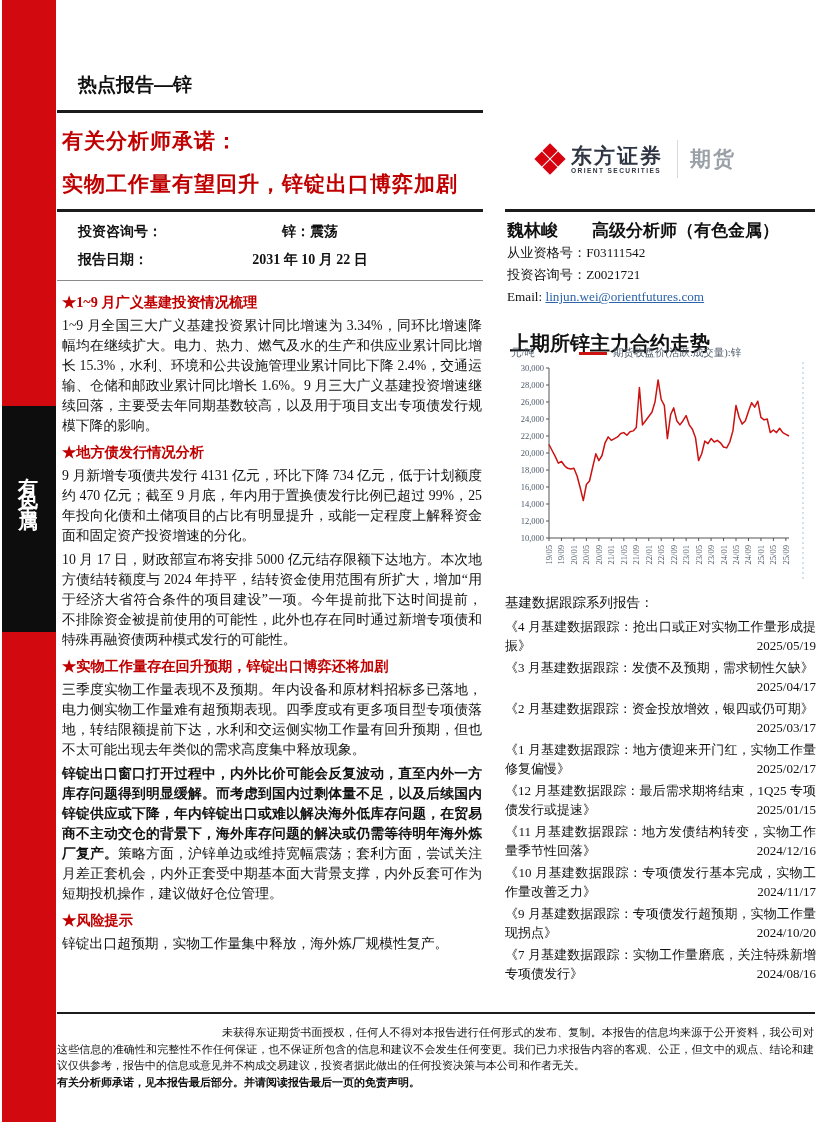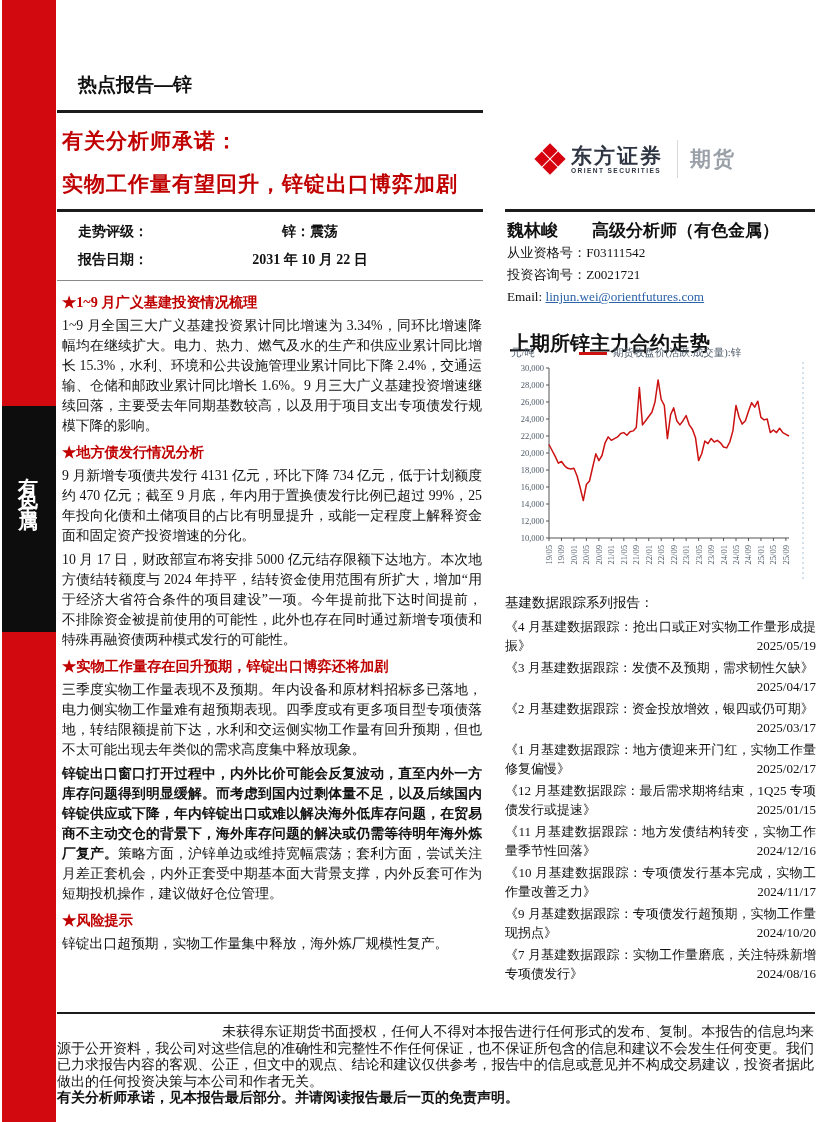--- a/index.html
+++ b/index.html
@@ -49,21 +49,21 @@
   .chart-head{display:flex;align-items:center;font-size:10.5px;color:#4d5a68;height:18px;margin-left:8px;}
   .legend-wrap{display:flex;align-items:center;margin-left:44px;}
   .legend-line{display:inline-block;width:28px;border-top:3px solid #cc1111;margin-right:6px;}
   .tick{font-family:"Liberation Serif",serif;font-size:8.5px;fill:#4d5a68;}
   
   .reports{position:absolute;left:505px;top:594px;width:311px;}
   .reports-h{font-size:13.5px;margin:0 0 5px 0;}
   .report{display:flow-root;font-size:13px;line-height:19px;text-align:justify;margin:0 0 3px 0;}
   .rdate{float:right;}
   
-  .disclaimer{position:absolute;left:57px;top:1024px;width:757px;font-size:14px;line-height:16.5px;text-align:justify;}
+  .disclaimer{position:absolute;left:57px;top:1024px;width:757px;font-size:11px;line-height:16.5px;text-align:justify;}
   .disclaimer .p1{margin:0;text-indent:165px;}
   .disclaimer .p2{margin:0;font-weight:bold;}
 </style>
 </head>
 <body>
 
 <div class="page">
 
   <div class="strip red-top"></div>
   <div class="strip black">
@@ -88,21 +88,21 @@
       </g>
     </svg>
     <div class="logo-text">
       <div class="logo-cn">东方证券</div>
       <div class="logo-en">ORIENT SECURITIES</div>
     </div>
     <div class="logo-div"></div>
     <div class="logo-unit">期货</div>
   </div>
 
-  <div class="meta-label r1">走势评级：</div>
+  <div class="meta-label r1">投资咨询号：</div>
   <div class="meta-value r1">锌：震荡</div>
   <div class="meta-label r2">报告日期：</div>
   <div class="meta-value r2">2031 年 10 月 22 日</div>
   <div class="rule thin"></div>
 
   <div class="left-col">
     <p class="sec-h">★1~9 月广义基建投资情况梳理</p>
     <p class="body-p">1~9 月全国三大广义基建投资累计同比增速为 3.34%，同环比增速降幅均在继续扩大。电力、热力、燃气及水的生产和供应业累计同比增长 15.3%，水利、环境和公共设施管理业累计同比下降 2.4%，交通运输、仓储和邮政业累计同比增长 1.6%。9 月三大广义基建投资增速继续回落，主要受去年同期基数较高，以及用于项目支出专项债发行规模下降的影响。</p>
     <p class="sec-h">★地方债发行情况分析</p>
     <p class="body-p">9 月新增专项债共发行 4131 亿元，环比下降 734 亿元，低于计划额度约 470 亿元；截至 9 月底，年内用于置换债发行比例已超过 99%，25 年投向化债和土储项目的占比有明显提升，或能一定程度上解释资金面和固定资产投资增速的分化。</p>

